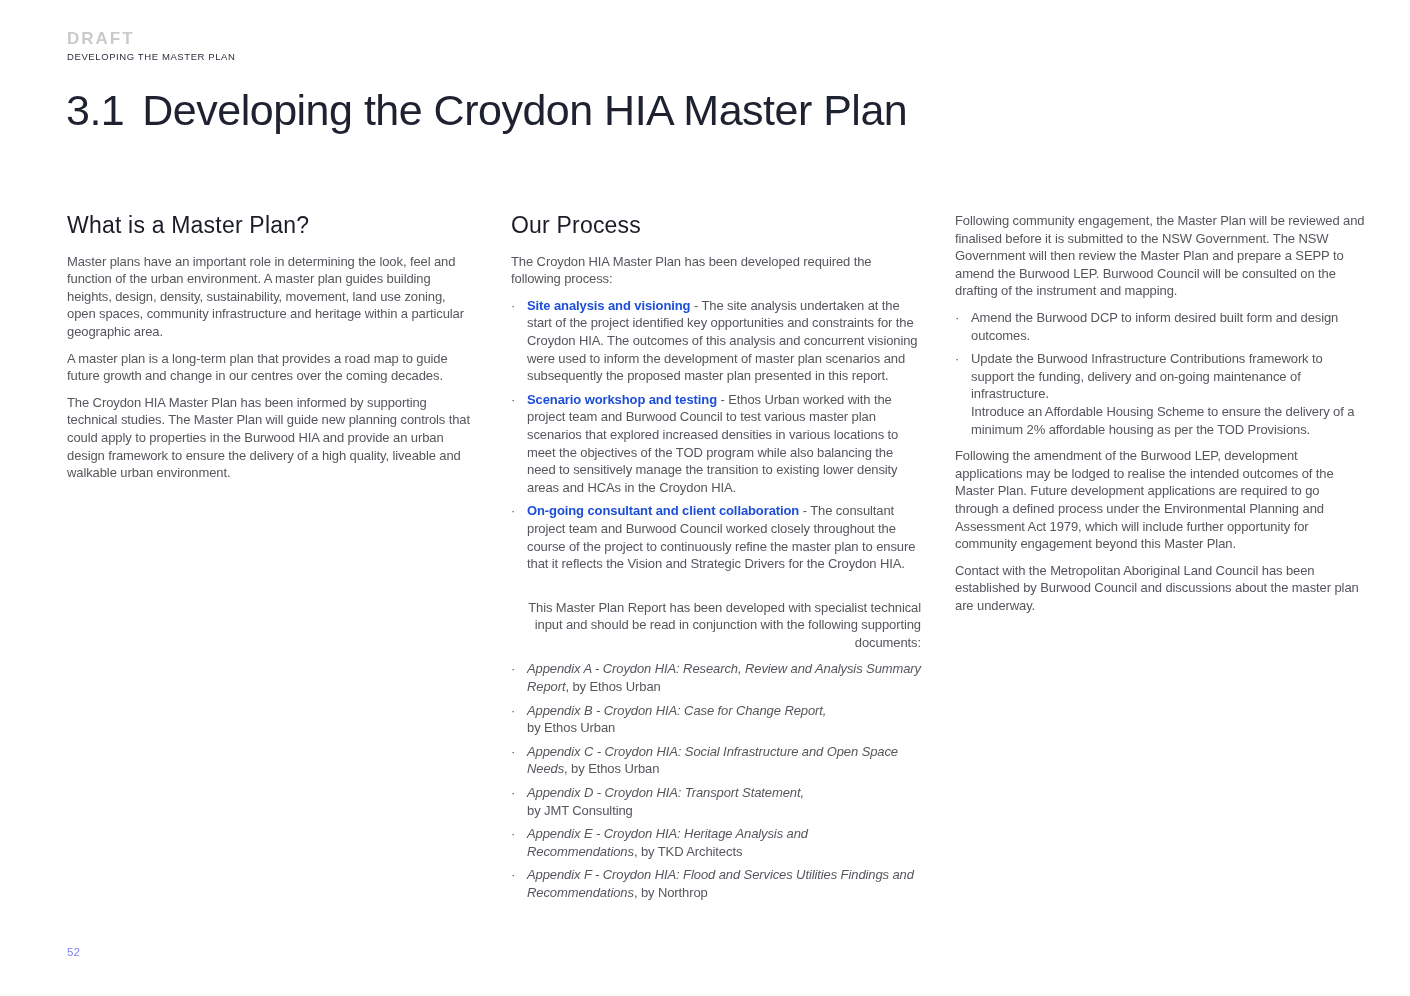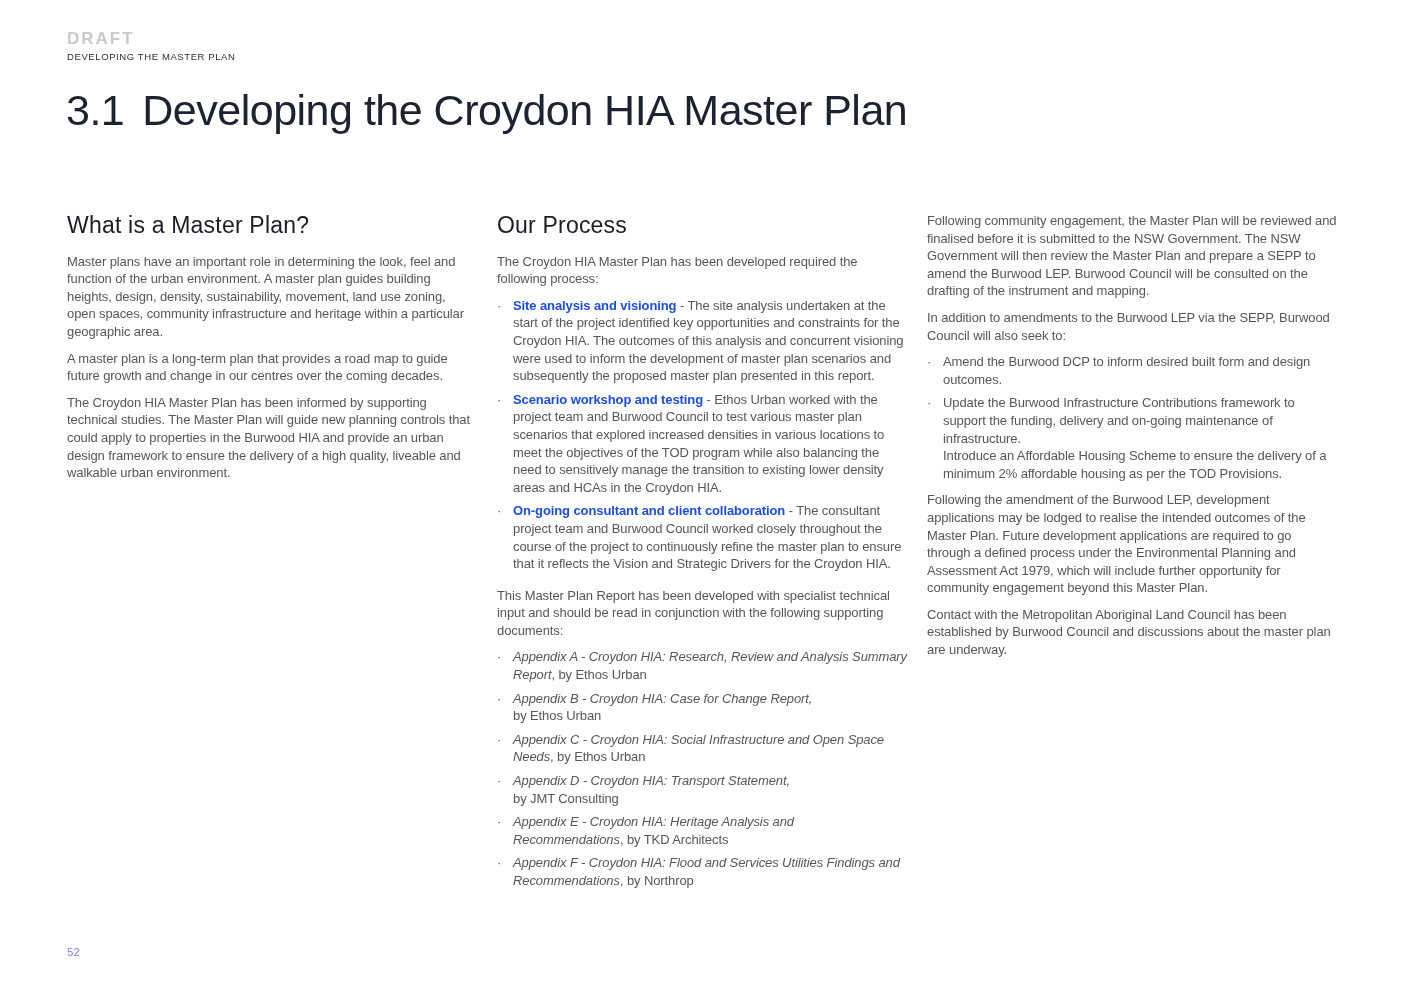--- a/index.html
+++ b/index.html
@@ -6,32 +6,32 @@
   body{width:1410px;height:996px;font-family:"Liberation Sans",sans-serif;-webkit-font-smoothing:antialiased;}
   .page{position:relative;width:1410px;height:996px;background:#ffffff;overflow:hidden;}
 
   .header{position:absolute;left:67px;top:30px;}
   .draft{font-size:17px;font-weight:800;letter-spacing:2px;color:#c9cacc;line-height:1;}
   .section-label{font-size:9.5px;font-weight:500;letter-spacing:0.6px;color:#2b2f3c;margin-top:4px;}
 
   .title{position:absolute;left:66px;top:84px;margin:0;font-size:43px;font-weight:400;color:#1d2130;letter-spacing:-0.5px;line-height:1.25;}
   .title-num{margin-right:18px;}
 
-  .columns{position:absolute;left:67px;top:212px;width:1278px;display:flex;gap:20px;}
+  .columns{position:absolute;left:67px;top:212px;width:1278px;display:flex;gap:34px;}
   .col{width:410px;flex:0 0 410px;}
 
   h2{margin:0 0 13px 0;font-size:23px;font-weight:400;color:#1b1d26;letter-spacing:0.2px;line-height:1.2;}
   p{margin:0 0 9px 0;font-size:13px;line-height:17.6px;color:#56575d;letter-spacing:-0.1px;}
   ul.bullets{list-style:none;margin:0 0 9px 0;padding:0;}
   ul.bullets li{display:flex;font-size:13px;line-height:17.6px;color:#56575d;margin-bottom:6px;letter-spacing:-0.1px;}
   .marker{flex:0 0 16px;width:16px;}
   .li-body{flex:1;}
   .li-body b{font-weight:700;color:#1d4ed8;}
   .pre{white-space:pre-line;}
-  .spaced{margin-top:14px;}
+  .spaced{margin-top:26px;text-align:right;}
 
   .page-num{position:absolute;left:67px;top:946px;font-size:11.5px;color:#7f82ef;}
 </style>
 </head>
 <body>
 
 <div class="page">
 
   <div class="header">
     <div class="draft">DRAFT</div>
@@ -97,21 +97,20 @@
         </li>
         <li>
           <span class="marker">·</span>
           <span class="li-body"><i>Appendix F - Croydon HIA: Flood and Services Utilities Findings and Recommendations</i><span class="pre">, by Northrop</span></span>
         </li>
       </ul>
     </section>
 
     <section class="col">
       <p>Following community engagement, the Master Plan will be reviewed and finalised before it is submitted to the NSW Government. The NSW Government will then review the Master Plan and prepare a SEPP to amend the Burwood LEP. Burwood Council will be consulted on the drafting of the instrument and mapping.</p>
-      <p>In addition to amendments to the Burwood LEP via the SEPP, Burwood Council will also seek to:</p>
 
       <ul class="bullets">
         <li>
           <span class="marker">·</span>
           <span class="li-body">Amend the Burwood DCP to inform desired built form and design outcomes.</span>
         </li>
         <li>
           <span class="marker">·</span>
           <span class="li-body pre">Update the Burwood Infrastructure Contributions framework to support the funding, delivery and on-going maintenance of infrastructure.
 Introduce an Affordable Housing Scheme to ensure the delivery of a minimum 2% affordable housing as per the TOD Provisions.</span>

